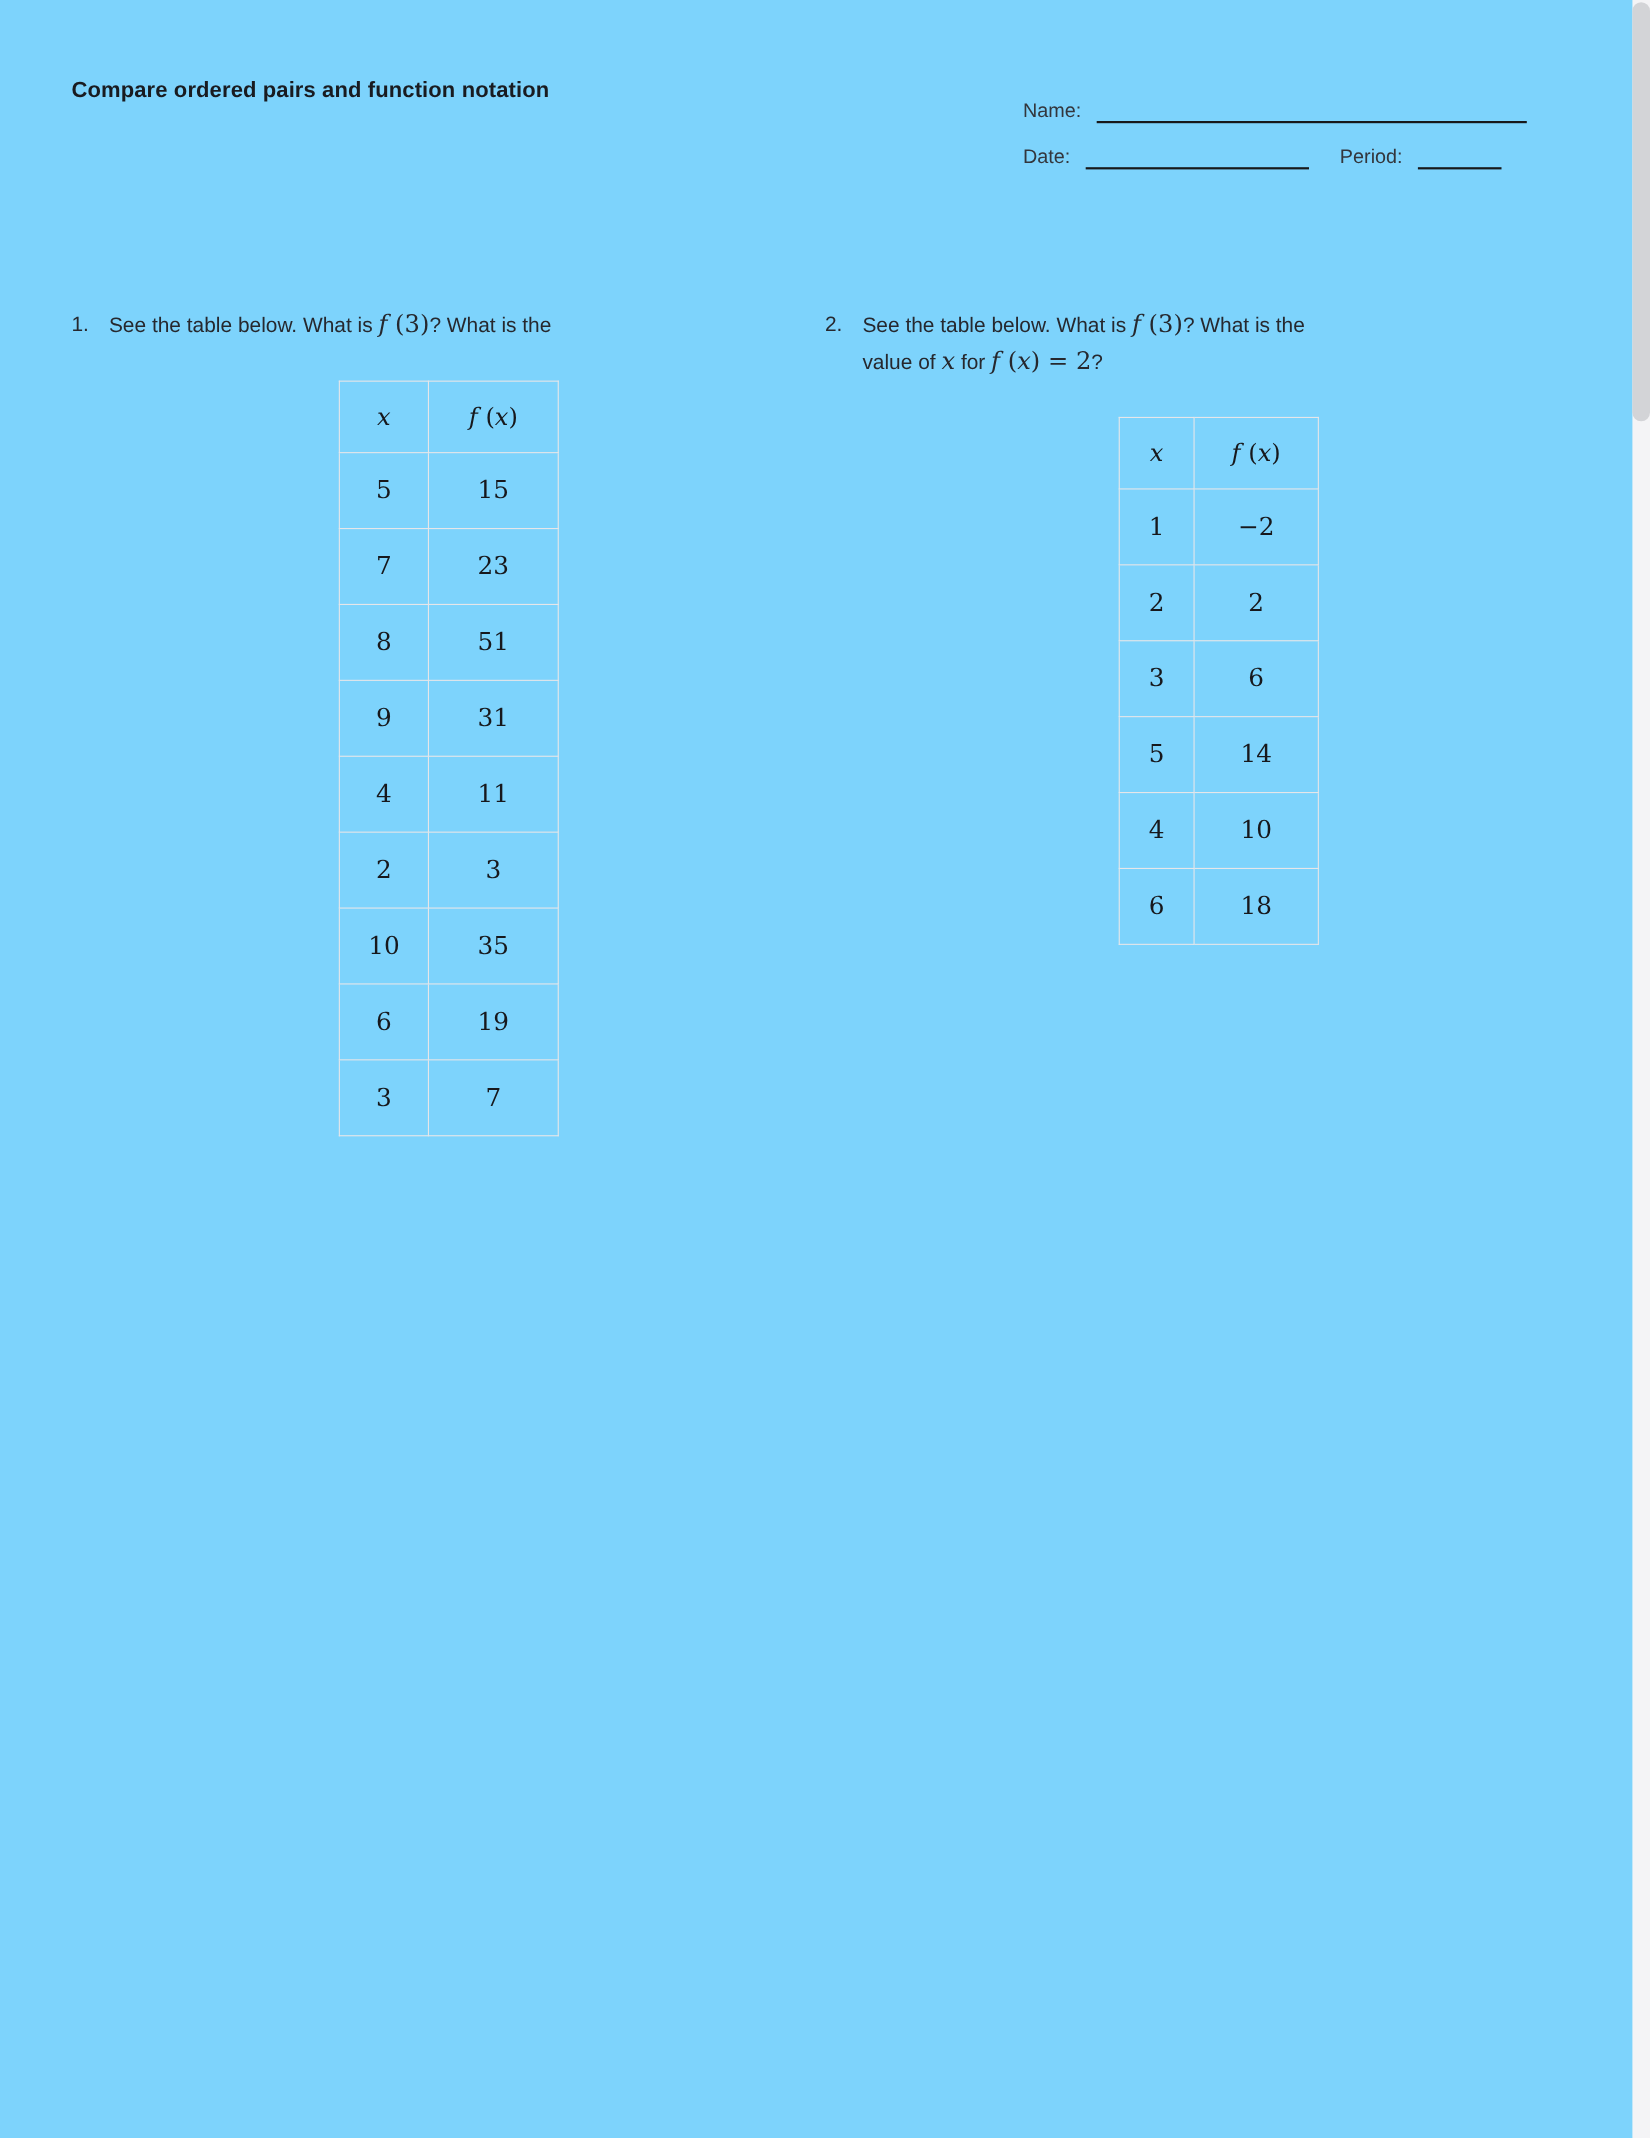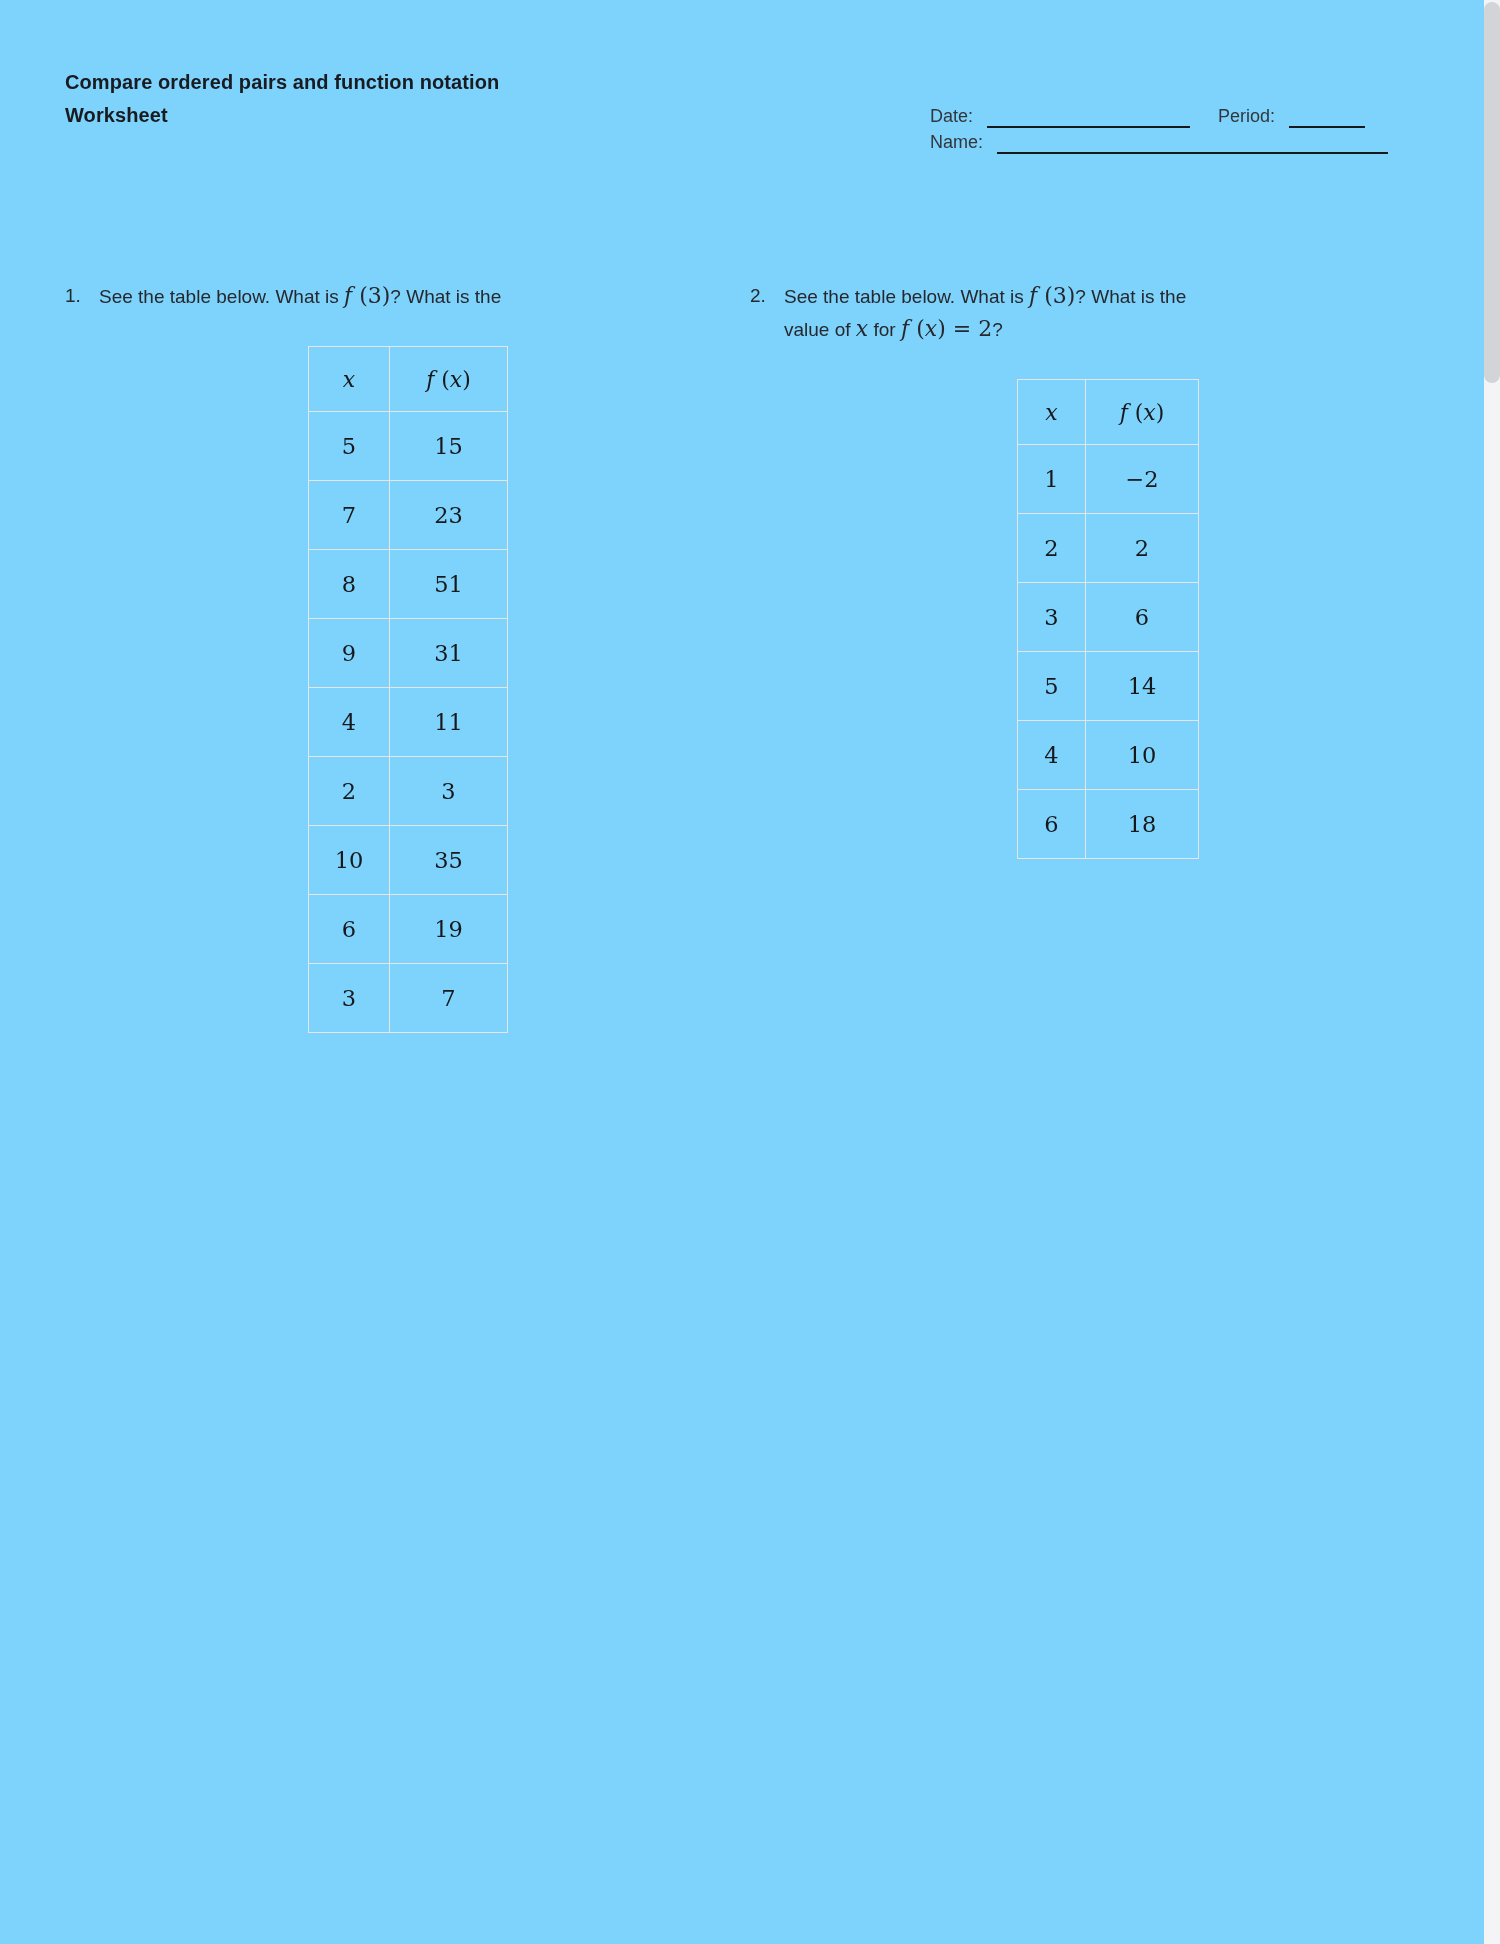--- a/index.html
+++ b/index.html
@@ -111,33 +111,32 @@
     background: #d3d4d7;
   }
 </style>
 </head>
 <body>
 
 <div class="sheet">
 
   <div class="title-block">
     <div>Compare ordered pairs and function notation</div>
-    <div>Worksheet</div>
   </div>
 
   <div class="fields">
+    <div class="field-row">
+      <span class="field-label">Name:</span>
+      <span class="field-line name-line"></span>
+    </div>
     <div class="field-row row2">
       <span class="field-label">Date:</span>
       <span class="field-line date-line"></span>
       <span class="field-label period-label">Period:</span>
       <span class="field-line period-line"></span>
-    </div>
-    <div class="field-row">
-      <span class="field-label">Name:</span>
-      <span class="field-line name-line"></span>
     </div>
   </div>
 
   <div class="questions-row">
   <section class="question">
     <div class="q-row">
       <span class="q-num">1.</span>
       <div class="q-content">
         <div class="q-line"><span class="txt">See the table below. What is </span><span class="mi">f</span><span class="mn"> (3)</span><span class="txt">? What is the</span></div>
       </div>

